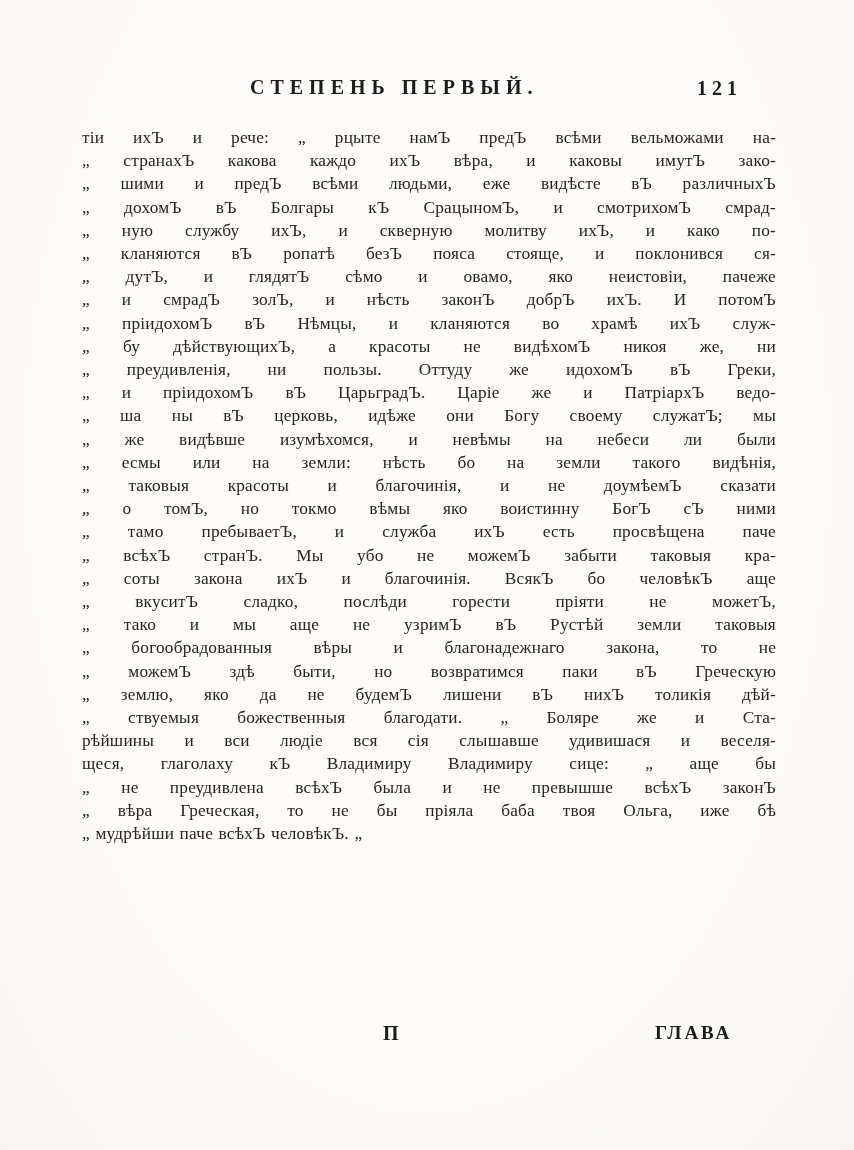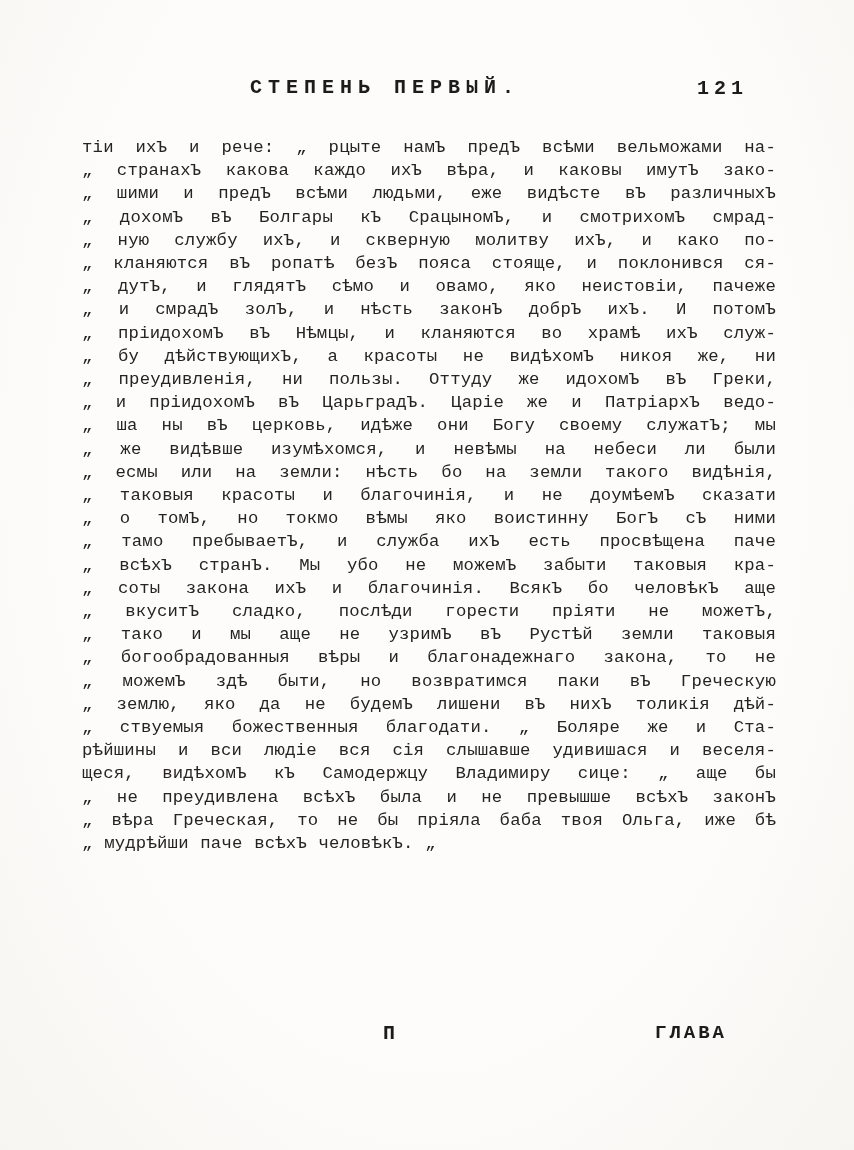--- a/index.html
+++ b/index.html
@@ -6,21 +6,21 @@
     margin: 0;
     padding: 0;
     background: #ffffff;
   }
   .page {
     position: relative;
     width: 854px;
     height: 1150px;
     background: radial-gradient(ellipse at 50% 40%, #fdfcfa 60%, #f6f5f1 100%);
     color: #222120;
-    font-family: Liberation Mono, monospace;
+    font-family: Liberation Serif, serif;
     overflow: hidden;
   }
   .running-title {
     position: absolute;
     left: 250px;
     top: 76px;
     font-size: 20px;
     font-weight: 700;
     letter-spacing: 6px;
     color: #1d1c1b;
@@ -31,21 +31,21 @@
     left: 697px;
     top: 77px;
     font-size: 20px;
     font-weight: 700;
     letter-spacing: 5px;
     color: #1d1c1b;
   }
   .text-block {
     position: absolute;
     left: 82px;
-    top: 136px;
+    top: 126px;
     width: 694px;
   }
   .text-line {
     font-size: 17.3px;
     line-height: 23.2px;
     letter-spacing: 0.2px;
     word-spacing: 1px;
     text-align: justify;
     text-align-last: justify;
     white-space: nowrap;
@@ -104,21 +104,21 @@
       <div class="text-line">„ тамо пребываетЪ, и служба ихЪ есть просвѣщена паче</div>
       <div class="text-line">„ всѣхЪ странЪ. Мы убо не можемЪ забыти таковыя кра-</div>
       <div class="text-line">„ соты закона ихЪ и благочинія. ВсякЪ бо человѣкЪ аще</div>
       <div class="text-line">„ вкуситЪ сладко, послѣди горести пріяти не можетЪ,</div>
       <div class="text-line">„ тако и мы аще не узримЪ вЪ Рустѣй земли таковыя</div>
       <div class="text-line">„ богообрадованныя вѣры и благонадежнаго закона, то не</div>
       <div class="text-line">„ можемЪ здѣ быти, но возвратимся паки вЪ Греческую</div>
       <div class="text-line">„ землю, яко да не будемЪ лишени вЪ нихЪ толикія дѣй-</div>
       <div class="text-line">„ ствуемыя божественныя благодати. „  Боляре же и Ста-</div>
       <div class="text-line">рѣйшины и вси людіе вся сія слышавше удивишася и веселя-</div>
-      <div class="text-line">щеся, видѣхомЪ кЪ Самодержцу Владимиру сице: „ аще бы</div>
+      <div class="text-line">щеся, глаголаху кЪ Владимиру Владимиру сице: „ аще бы</div>
       <div class="text-line">„ не преудивлена всѣхЪ была и не превышше всѣхЪ законЪ</div>
       <div class="text-line">„ вѣра Греческая, то не бы пріяла баба твоя Ольга, иже бѣ</div>
       <div class="text-line short">„ мудрѣйши паче всѣхЪ человѣкЪ. „</div>
     </div>
 
   <div class="footer-signature">П</div>
 
   <div class="footer-catchword">ГЛАВА</div>
 
 </div>

